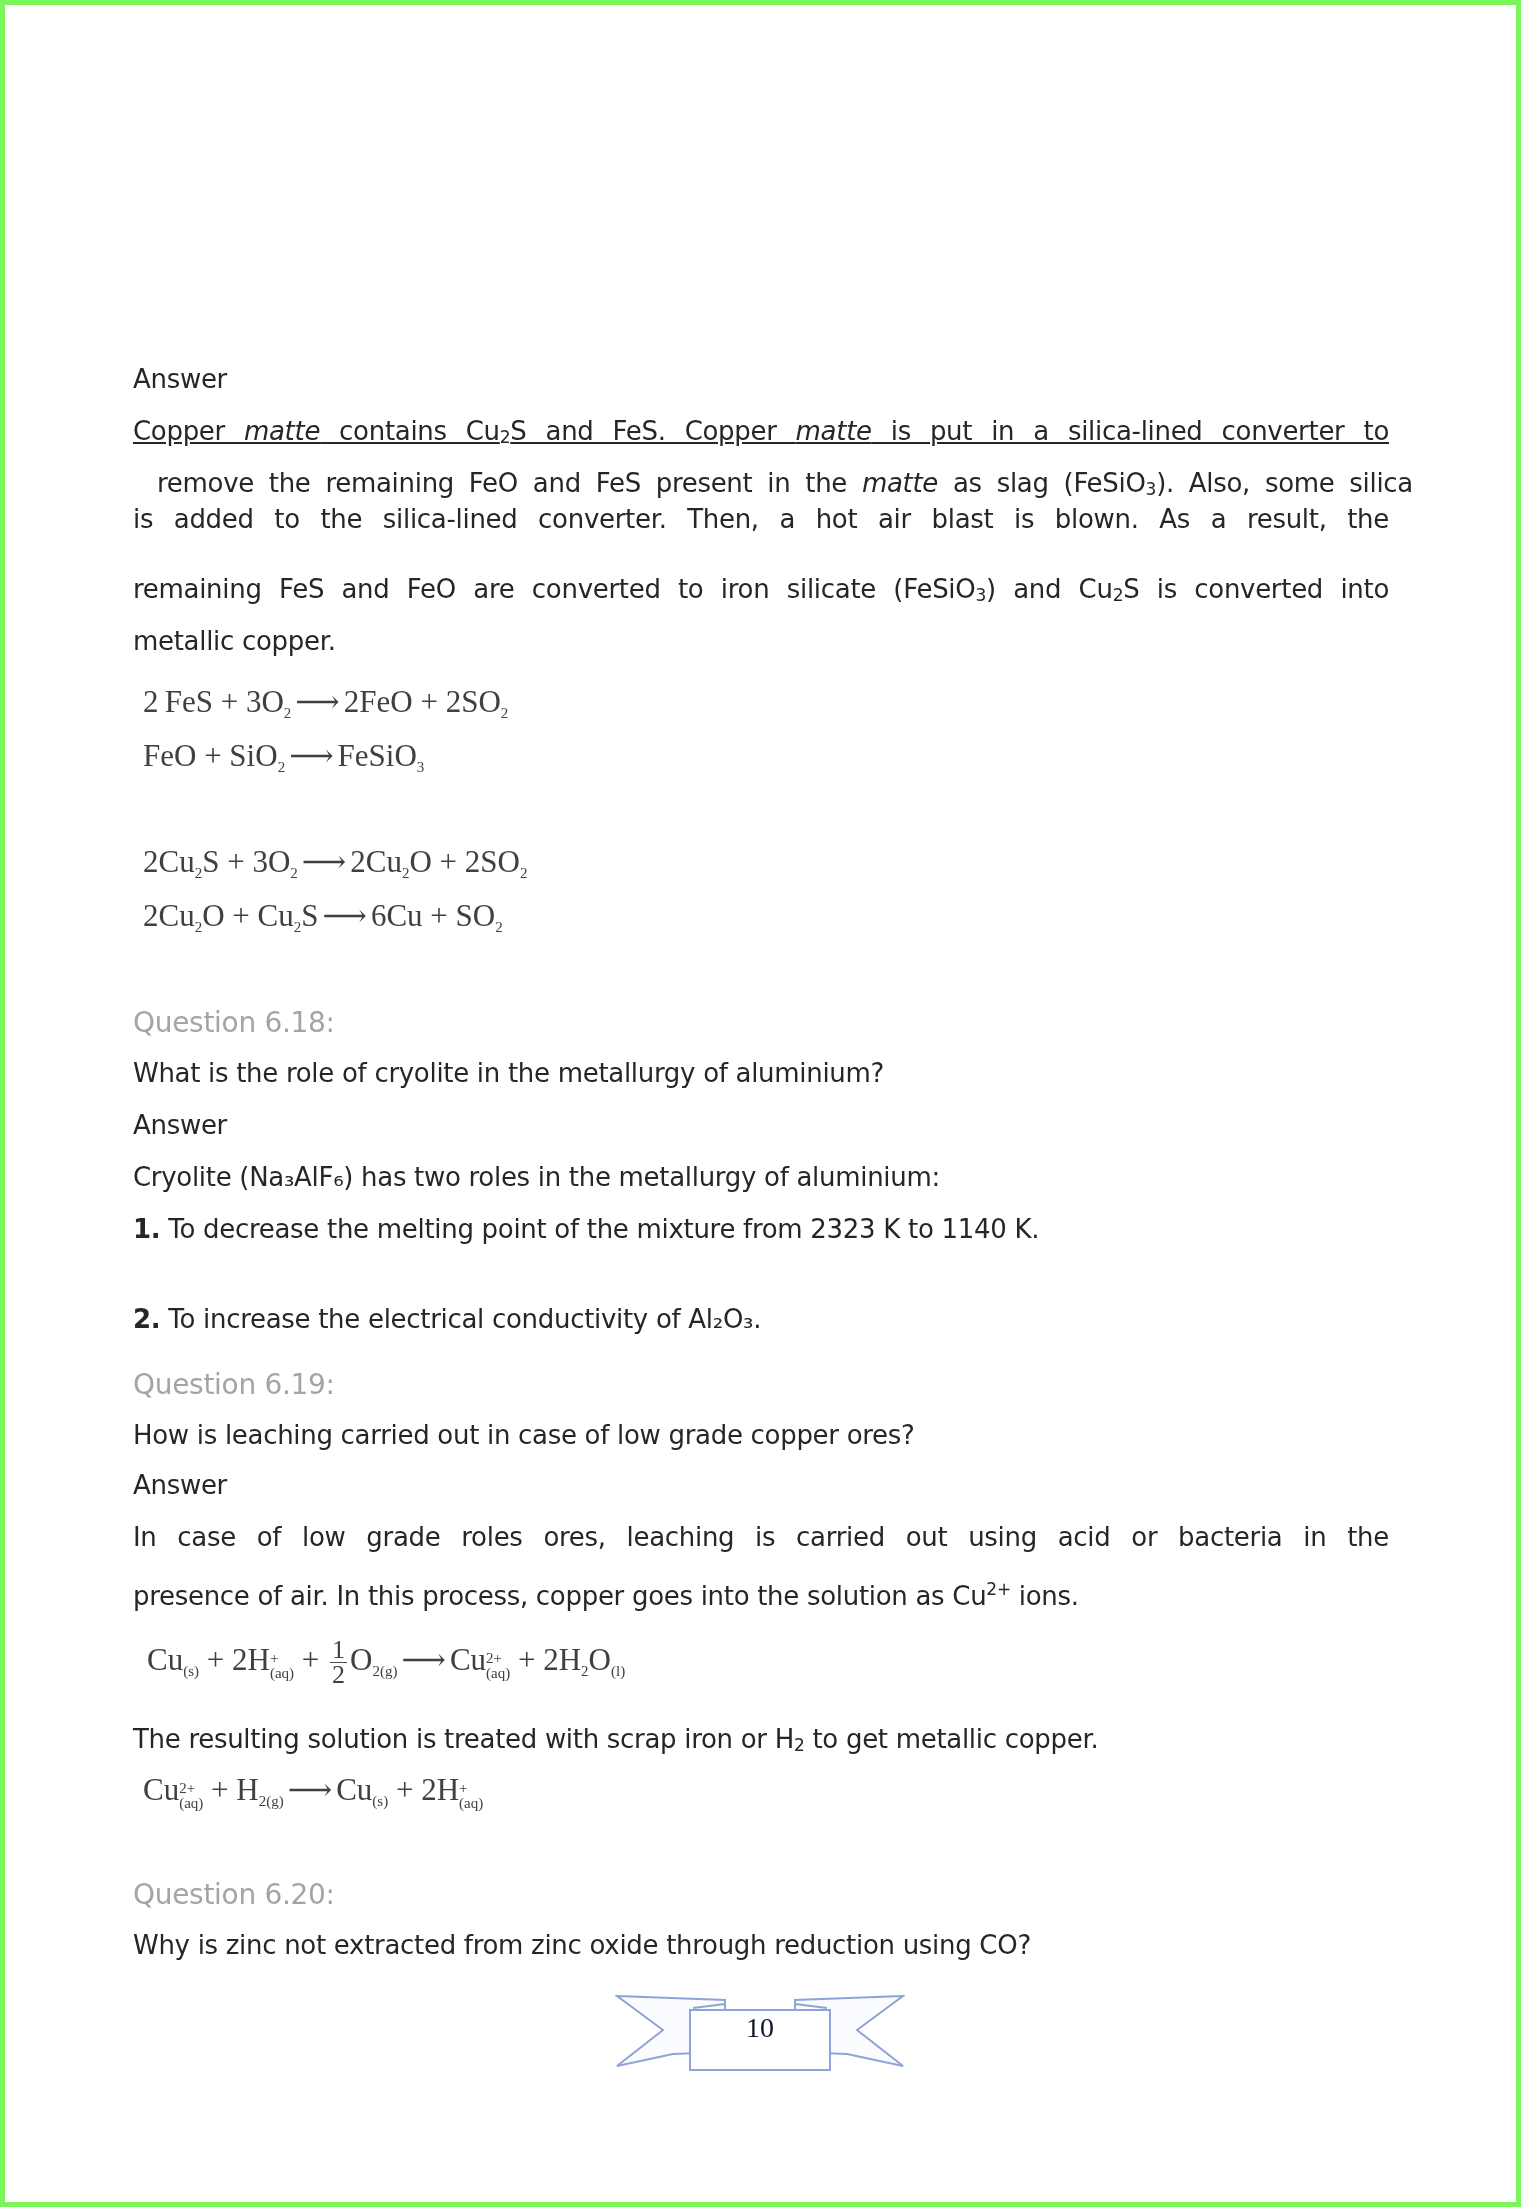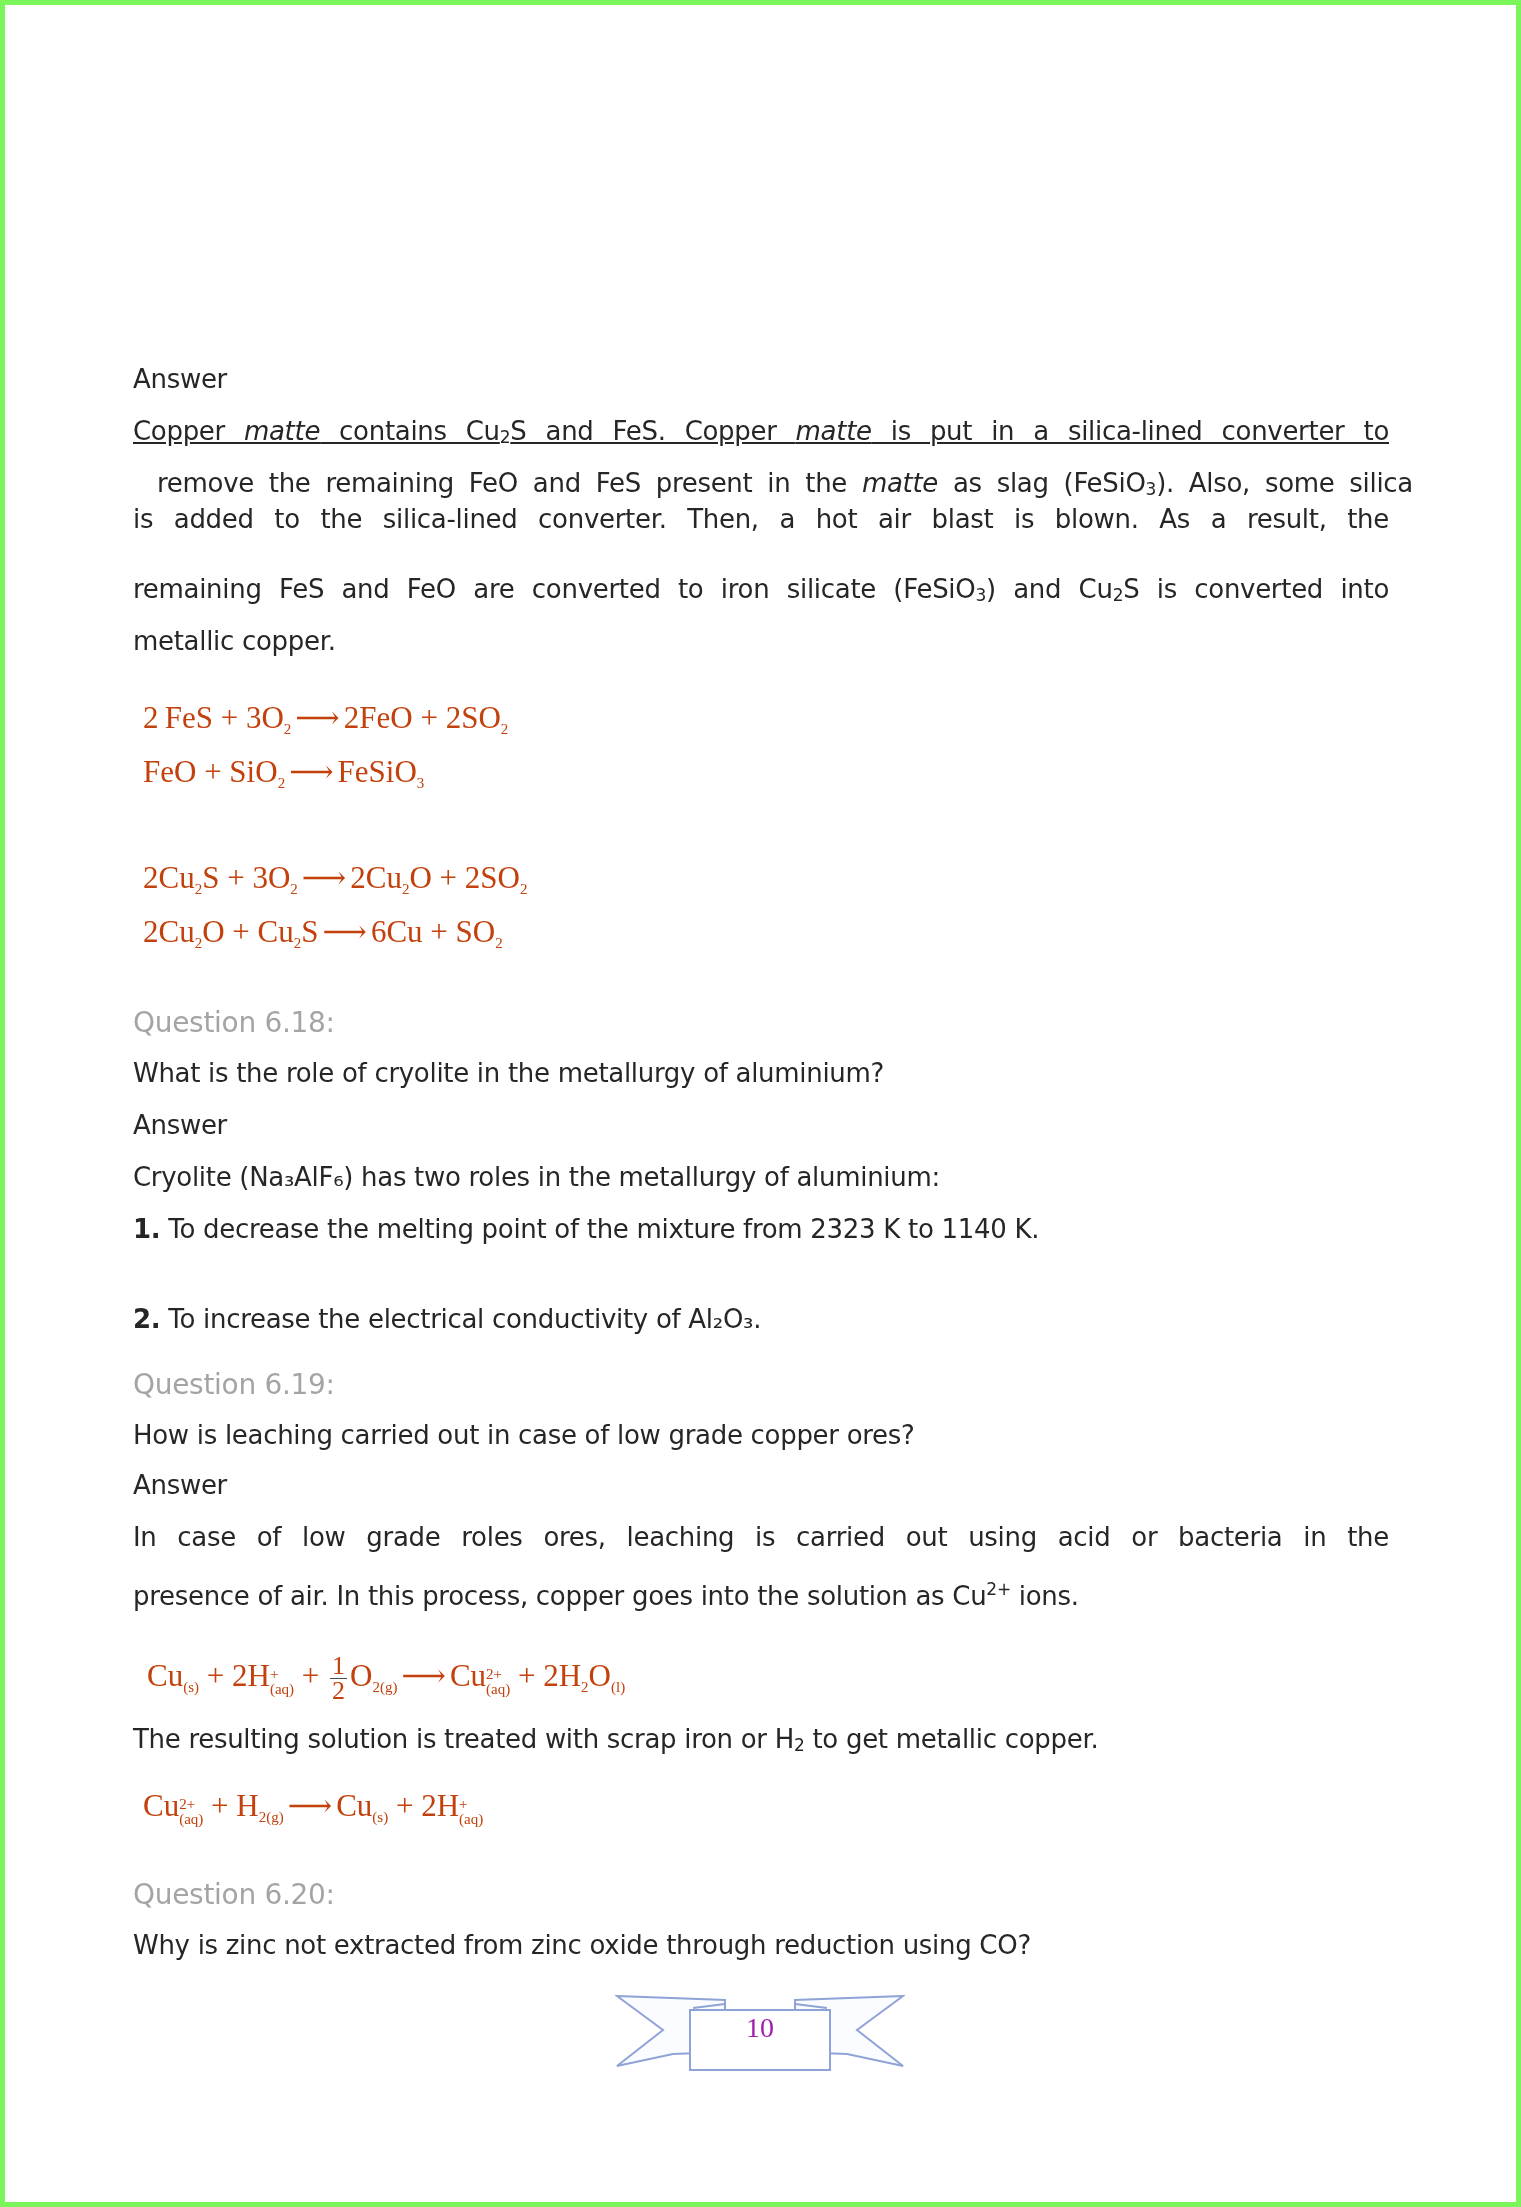--- a/index.html
+++ b/index.html
@@ -24,39 +24,39 @@
   .justify {
     width: 1256px; white-space: normal; text-align: justify;
     text-align-last: justify;
   }
   .q-head {
     color: #a4a4a4; font-weight: normal; font-size: 28px;
   }
   .eq {
     position: absolute; left: 10px; white-space: nowrap;
     font-family: "Liberation Serif", "DejaVu Serif", serif;
-    font-size: 31px; line-height: 36px; color: #c2410c; margin-top: 16px;
+    font-size: 31px; line-height: 36px; color: #404040;
   }
   .eq sub { font-size: 15px; vertical-align: -6px; }
   .eq .subsup { display: inline-block; vertical-align: -8px; font-size: 15px; line-height: 15px; text-align: left; }
   .eq .arrow { display: inline-block; margin: 0 4px; }
   .frac { display: inline-block; vertical-align: middle; text-align: center; font-size: 26px; line-height: 24px; margin: 0 3px; }
   .frac .num { display: block; border-bottom: 1.5px solid #4a4a4a; padding: 0 2px; }
   .frac .den { display: block; }
   em { font-style: italic; }
   .small-sub { font-size: 17px; vertical-align: -3px; }
   .small-sup { font-size: 17px; vertical-align: 10px; }
   .list-num { font-weight: bold; }
   .banner {
     position: absolute; left: 615px; top: 1990px; width: 290px; height: 90px;
   }
   .banner-num {
     position: absolute; left: 0; top: 22px; width: 290px; text-align: center;
     font-family: "Liberation Serif", "DejaVu Serif", serif;
-    font-size: 28px; color: #a21caf;
+    font-size: 28px; color: #0f172a;
   }
 </style>
 </head>
 <body>
 
 <div class="page-border"></div>
 
 <div class="content">
 
   <div class="line" style="top:364px">Answer</div>

